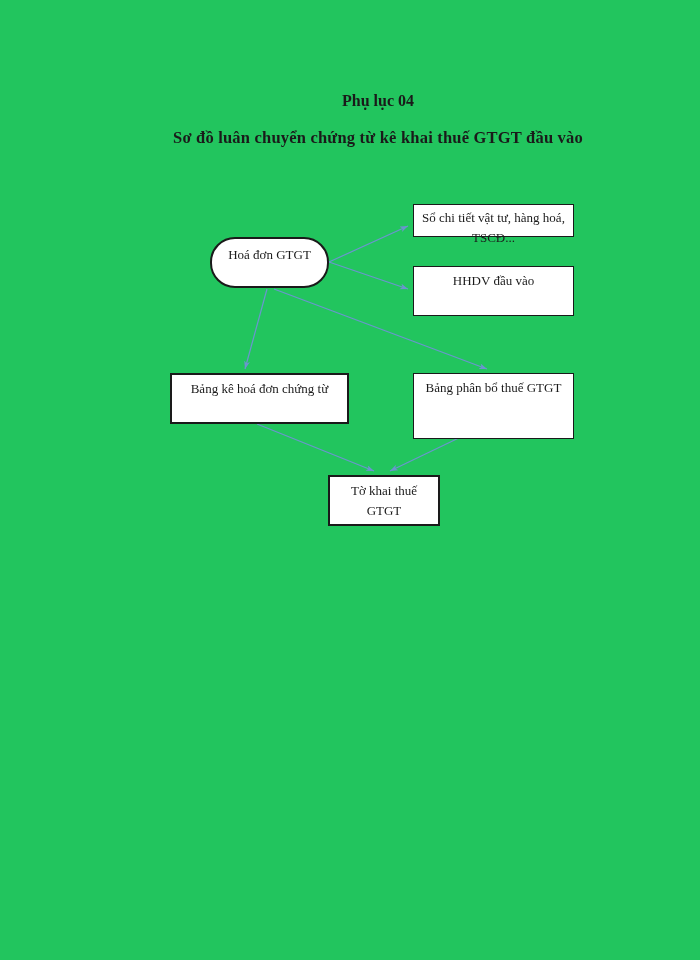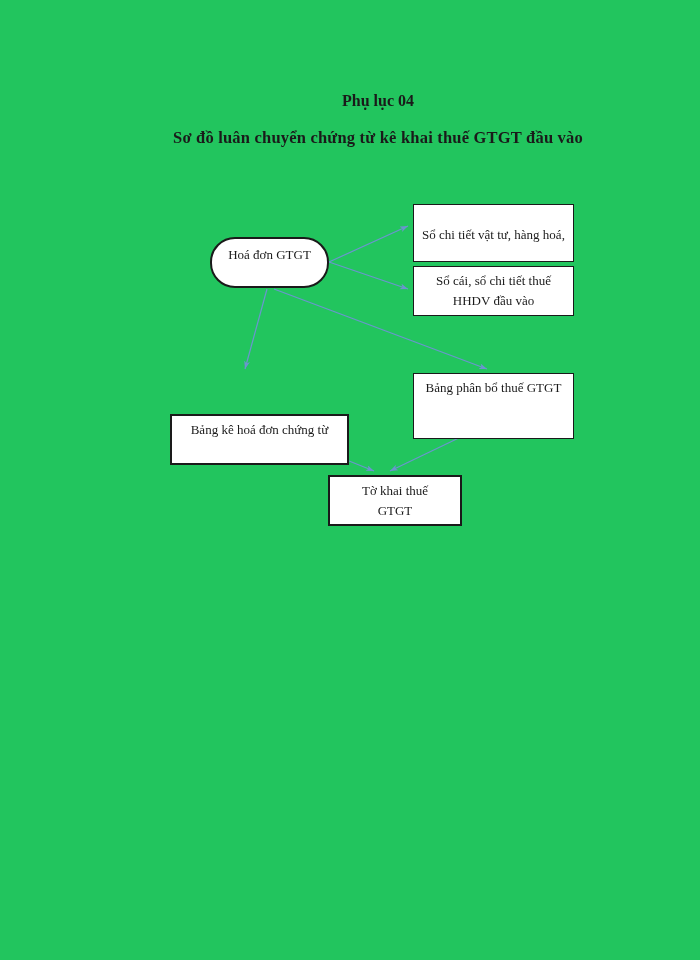--- a/index.html
+++ b/index.html
@@ -33,25 +33,25 @@
     background: #ffffff;
     text-align: center;
     font-size: 13px;
     line-height: 20px;
     z-index: 2;
   }
   .border-thin  { border: 1px solid #1a1a1a; }
   .border-thick { border: 2px solid #1a1a1a; }
 
   .node-hoa-don       { left: 210px; top: 237px; width: 119px; height: 51px; padding-top: 6px; border-radius: 25px; }
-  .node-so-chi-tiet   { left: 413px; top: 204px; width: 161px; height: 58px; padding-top: 20px; }
+  .node-so-chi-tiet   { left: 413px; top: 204px; width: 161px; height: 33px; padding-top: 3px; }
   .node-so-cai        { left: 413px; top: 266px; width: 161px; height: 50px; padding-top: 4px; }
-  .node-bang-ke       { left: 170px; top: 373px; width: 179px; height: 51px; padding-top: 4px; margin-top: 41px; }
+  .node-bang-ke       { left: 170px; top: 373px; width: 179px; height: 51px; padding-top: 4px; }
   .node-bang-phan-bo  { left: 413px; top: 373px; width: 161px; height: 66px; padding-top: 4px; }
-  .node-to-khai       { left: 328px; top: 475px; width: 134px; height: 51px; padding-top: 4px; }
+  .node-to-khai       { left: 328px; top: 475px; width: 112px; height: 51px; padding-top: 4px; }
 
   .connector-layer {
     position: absolute;
     left: 0;
     top: 0;
     width: 700px;
     height: 960px;
     z-index: 1;
     pointer-events: none;
   }
@@ -78,24 +78,24 @@
     <line x1="257" y1="424" x2="374" y2="471" stroke="#6b95cf" stroke-width="1.2" marker-end="url(#arrow)"></line>
     <line x1="490" y1="423" x2="390" y2="471" stroke="#6b95cf" stroke-width="1.2" marker-end="url(#arrow)"></line>
   </svg>
 
   <div class="node node-hoa-don border-thick">
     <div>Hoá đơn GTGT</div>
   </div>
 
   <div class="node node-so-chi-tiet border-thin">
     <div>Sổ chi tiết vật tư, hàng hoá,</div>
+    <div>TSCĐ...</div>
   </div>
 
   <div class="node node-so-cai border-thin">
-    <div>Sổ cái, sổ chi tiết thuế</div>
     <div>HHDV đầu vào</div>
   </div>
 
   <div class="node node-bang-ke border-thick">
     <div>Bảng kê hoá đơn chứng từ</div>
   </div>
 
   <div class="node node-bang-phan-bo border-thin">
     <div>Bảng phân bổ thuế GTGT</div>
   </div>

